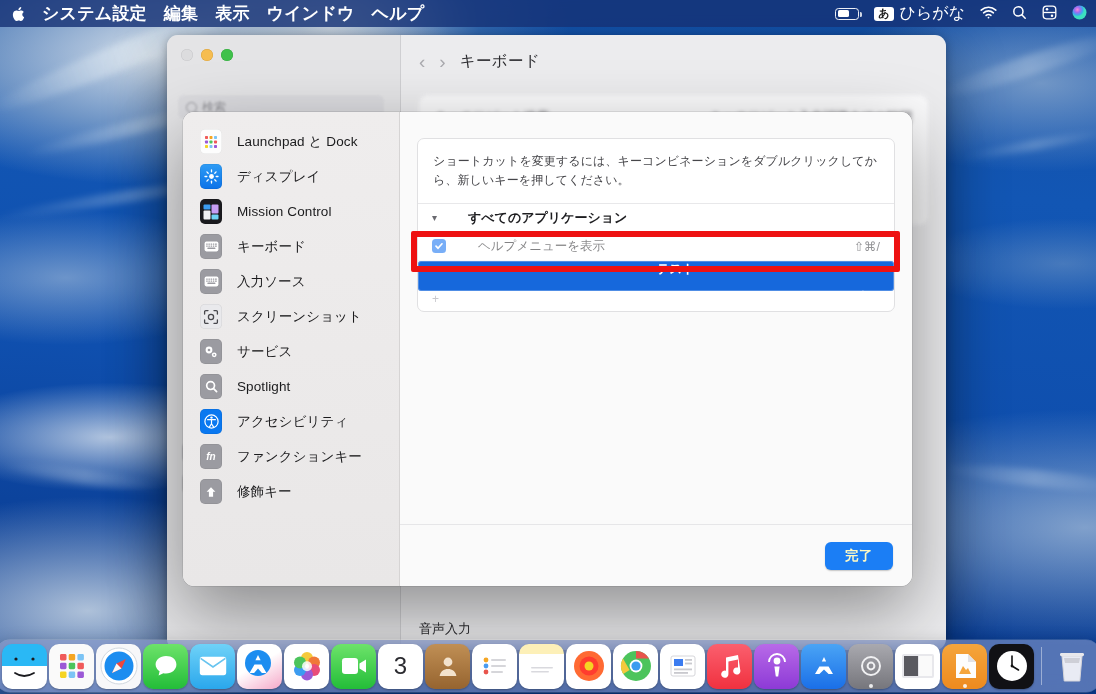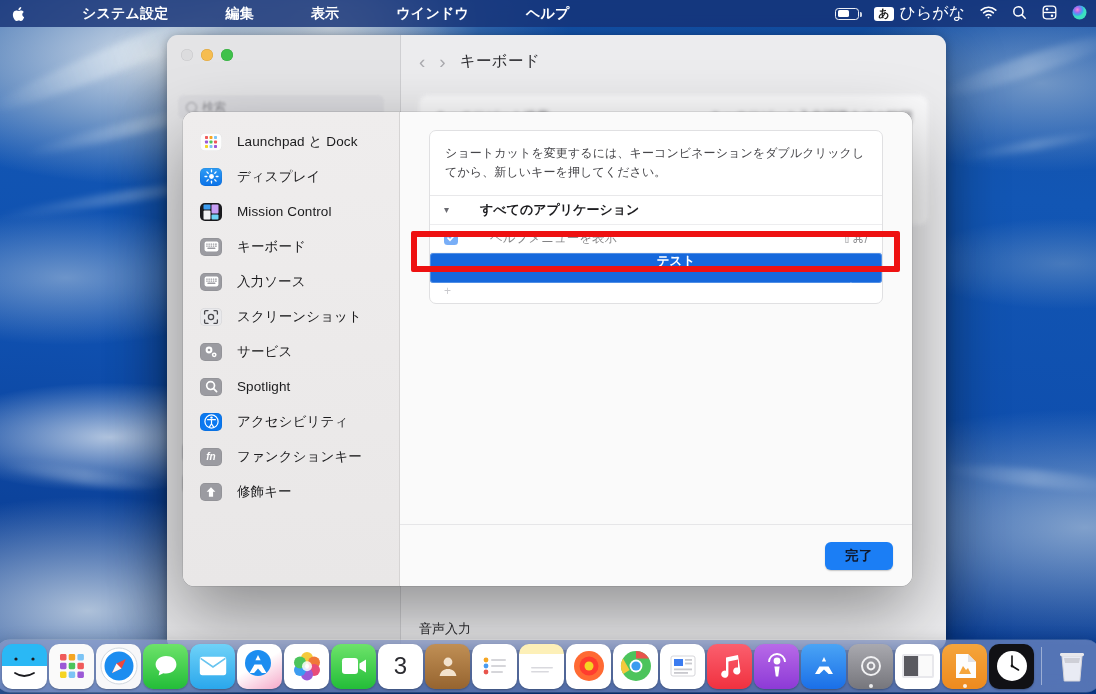--- a/index.html
+++ b/index.html
@@ -39,21 +39,21 @@
     backdrop-filter: blur(14px);
     display: flex; align-items: center;
     color: #ffffff;
     font-size: 12.5px;
     z-index: 60;
     padding: 0 9px 0 11px;
   }
   #menubar .mb-left { display: flex; align-items: center; gap: 17px; }
   #menubar .mb-right { margin-left: auto; display: flex; align-items: center; gap: 15px; }
   .apple-logo { width: 14px; height: 16px; display: block; }
-  .mb-item { white-space: nowrap; font-size: 14px; letter-spacing: .2px; margin-left: 40px; }
+  .mb-item { white-space: nowrap; font-size: 17px; letter-spacing: .2px; }
   .mb-item.bold { font-weight: 700; }
   .ime-badge {
     background: #ffffff; color: #1b1b1b; border-radius: 3px;
     font-size: 11px; padding: 1px 4px 2px; font-weight: 600; line-height: 1;
   }
   .mb-ime-wrap { display: flex; align-items: center; gap: 6px; }
   .mb-ime-label { font-size: 16px; }
   .batt {
     width: 24px; height: 12px; border: 1.4px solid rgba(255,255,255,.92);
     border-radius: 3.5px; position: relative; display: inline-block;
@@ -146,28 +146,28 @@
   #sheet .sheet-main { flex: 1; background: #fafafa; position: relative; display: flex; flex-direction: column; }
 
   .sh-item {
     display: flex; align-items: center; gap: 15px;
     height: 35px; padding: 0 8px; border-radius: 6px;
     cursor: default;
   }
   .sh-item.selected { background: #c9c8c9; }
   .sh-item .sh-label { font-size: 13.5px; color: #1b1b1d; white-space: nowrap; letter-spacing: .1px; }
   .sh-ico {
-    width: 22px; height: 18px; border-radius: 5px; flex: none;
+    width: 22px; height: 25px; border-radius: 5px; flex: none;
     display: flex; align-items: center; justify-content: center;
     box-shadow: inset 0 0 0 .5px rgba(0,0,0,.10);
     overflow: hidden;
     font-style: italic;
   }
 
-  .sheet-body { padding: 18px 29px 0; flex: 1; }
+  .sheet-body { padding: 18px 17px 0; flex: 1; margin-top: 8px; }
   .instr-card {
     background: #fff; border: 1px solid #e0e0e2;
     border-radius: 7px; overflow: hidden;
     position: relative;
   }
   .instr-text {
     padding: 13px 15px 12px; font-size: 12px; color: #46464a;
     line-height: 1.62; letter-spacing: .1px;
     border-bottom: 1px solid #e8e8ea;
   }
@@ -215,21 +215,21 @@
     z-index: 45;
     pointer-events: none;
   }
 
   .sheet-footer {
     height: 62px; border-top: 1px solid #e6e6e8;
     display: flex; align-items: center; justify-content: flex-end;
     padding: 0 19px;
   }
   .btn-done {
-    background: #1b7ef5; color: #0f172a; border: none;
+    background: #1b7ef5; color: #fef9c3; border: none;
     border-radius: 6px; padding: 5px 20px;
     font-size: 13.5px; font-weight: 700; letter-spacing: .5px;
     font-family: inherit;
     box-shadow: 0 1px 1.5px rgba(0,0,0,.22);
   }
 
   
   #dock {
     position: absolute; left: 50%; transform: translateX(-50%);
     bottom: 2px;

